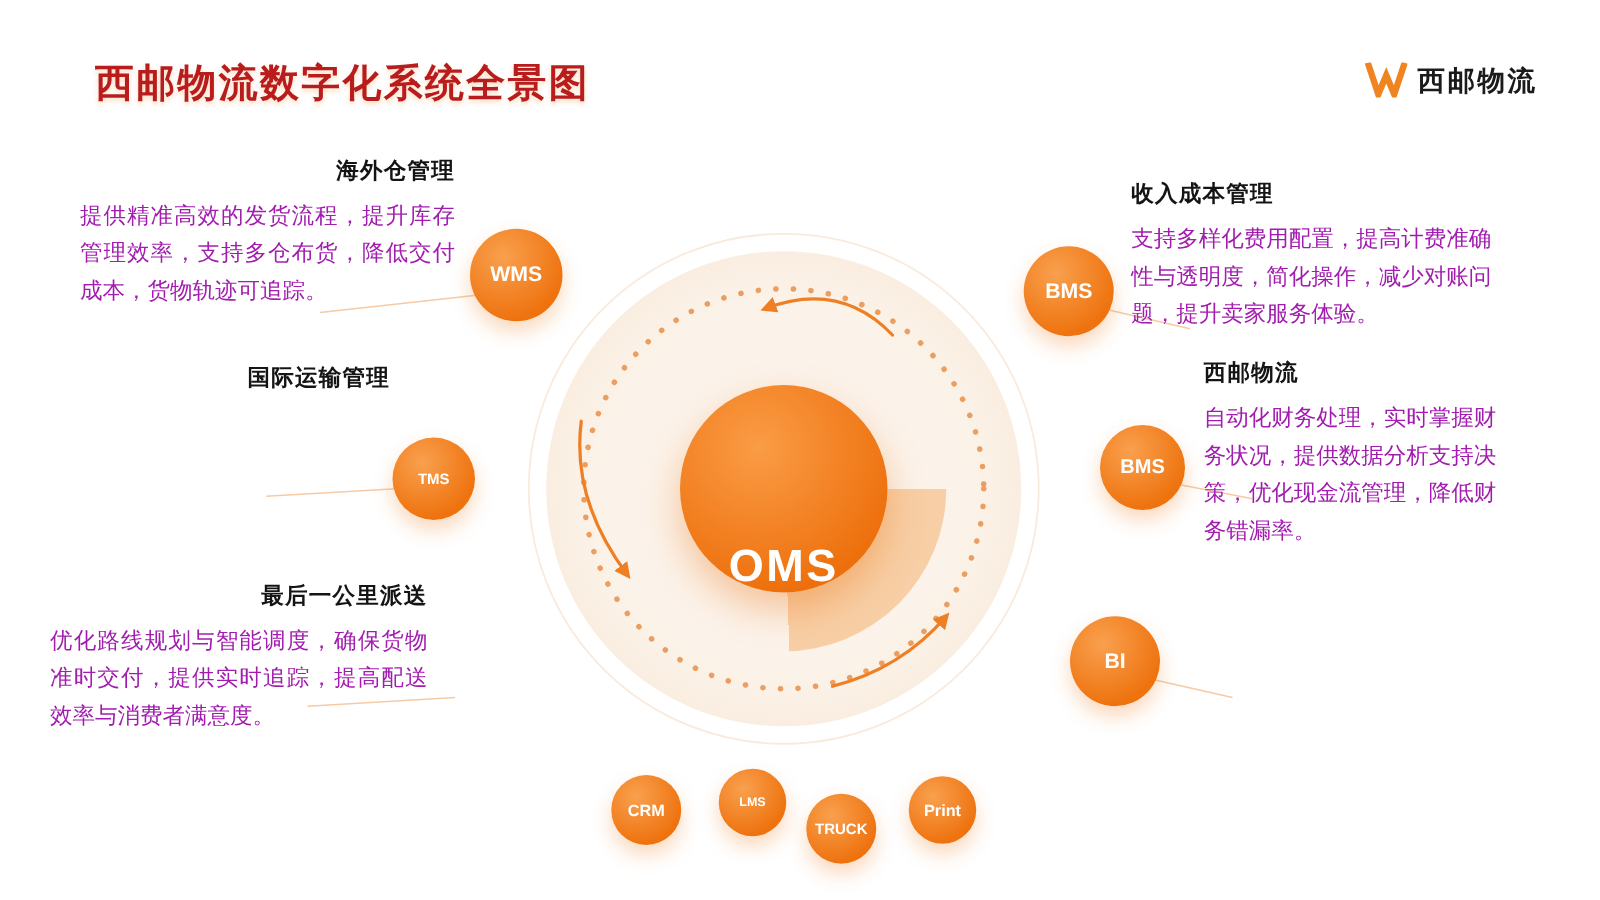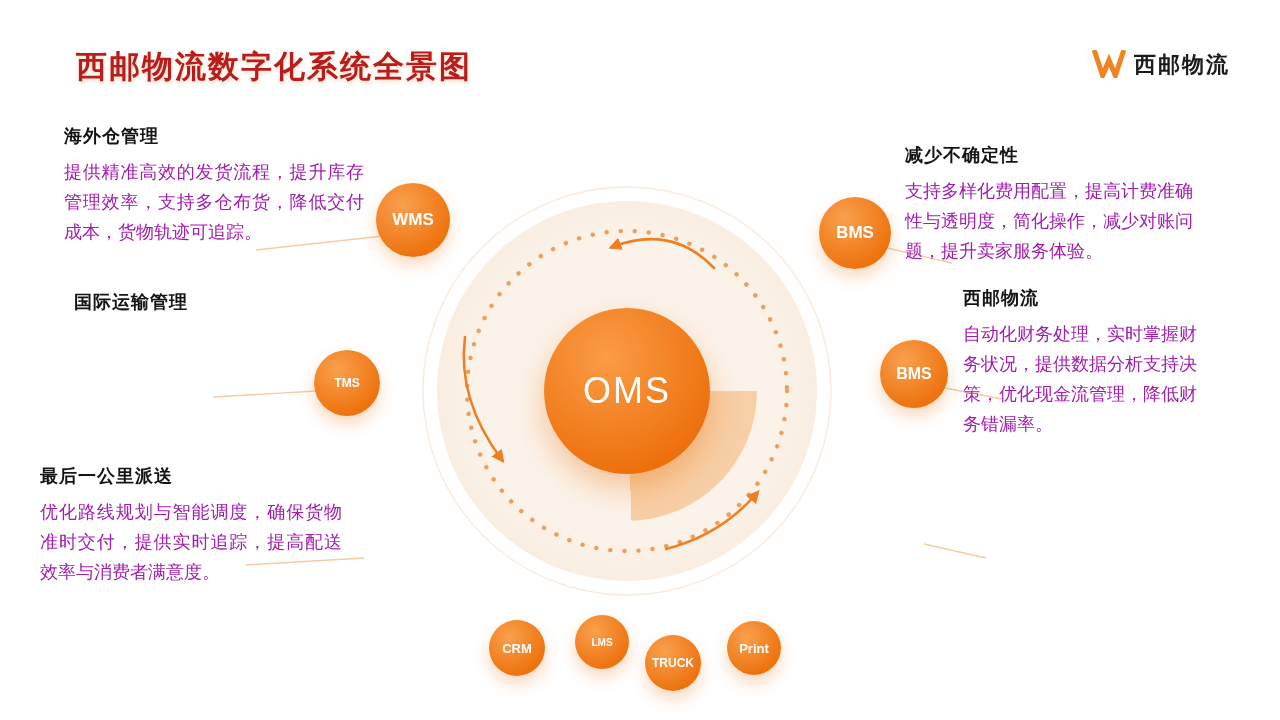--- a/index.html
+++ b/index.html
@@ -25,21 +25,21 @@
   .tick{stroke:#f0ae74;stroke-width:1.3;opacity:.65}
 
   .title{position:absolute;left:76px;top:46px;font-size:31px;font-weight:bold;color:#b91c1c;
          letter-spacing:2px;z-index:4;text-shadow:0 2px 4px rgba(240,130,30,.28)}
   .logo{position:absolute;right:50px;top:50px;display:flex;align-items:flex-start;gap:8px;z-index:4}
   .logo .brand{font-size:22px;font-weight:bold;color:#1b1b1b;letter-spacing:2px}
 
   .info{position:absolute;z-index:4}
   .info h2{font-size:18px;font-weight:bold;color:#141414;margin-bottom:9px;letter-spacing:1px}
   .info p{font-size:18px;color:#a21caf;line-height:30px;text-align:justify}
-  .align-center h2{text-align:left}
+  .align-center h2{text-align:right}
   .sec-ow{left:64px;top:124px;width:300px}
   .sec-it{left:74px;top:290px;width:238px}
   .sec-lm{left:40px;top:464px;width:302px}
   .sec-rc{left:905px;top:143px;width:288px}
   .sec-fm{left:963px;top:286px;width:234px}
   .sec-dv{left:942px;top:450px;width:280px}
 
   .node{position:absolute;border-radius:50%;display:flex;align-items:center;justify-content:center;
         color:#fff;font-weight:bold;z-index:4;
         background:radial-gradient(circle at 36% 30%,#f9a04e 0%,#ee730f 72%);
@@ -49,22 +49,22 @@
   .n-dms{left:360px;top:514px;width:74px;height:74px;font-size:17px}
   .n-bms1{left:819px;top:197px;width:72px;height:72px;font-size:17px}
   .n-bms2{left:880px;top:340px;width:68px;height:68px;font-size:16px}
   .n-bi{left:856px;top:493px;width:72px;height:72px;font-size:17px}
   .n-crm{left:489px;top:620px;width:56px;height:56px;font-size:13px}
   .n-lms{left:575px;top:615px;width:54px;height:54px;font-size:10px}
   .n-truck{left:645px;top:635px;width:56px;height:56px;font-size:12px}
   .n-print{left:727px;top:621px;width:54px;height:54px;font-size:13px}
 
   .oms{position:absolute;left:544px;top:308px;width:166px;height:166px;border-radius:50%;
-       display:flex;align-items:center;justify-content:center;z-index:5;color:#fff;
-       font-size:36px;font-weight:normal;letter-spacing:2px;
+       display:flex;align-items:flex-end;justify-content:center;z-index:5;color:#fff;
+       font-size:36px;font-weight:bold;letter-spacing:2px;
        background:radial-gradient(circle at 38% 30%,#fa9c46 0%,#ed6e0a 78%);
        box-shadow:0 14px 30px rgba(236,110,10,.35)}
 </style>
 </head>
 <body>
 
 <div class="canvas">
 
   <div class="bgc bg1"></div>
   <div class="bgc bg2"></div>
@@ -107,41 +107,44 @@
   <section class="info align-center sec-it">
     <h2>国际运输管理</h2>
   </section>
 
   <section class="info align-center sec-lm">
     <h2>最后一公里派送</h2>
     <p>优化路线规划与智能调度，确保货物准时交付，提供实时追踪，提高配送效率与消费者满意度。</p>
   </section>
 
   <section class="info sec-rc">
-    <h2>减少不确定性</h2>
+    <h2>收入成本管理</h2>
     <p>支持多样化费用配置，提高计费准确性与透明度，简化操作，减少对账问题，提升卖家服务体验。</p>
   </section>
 
   <section class="info sec-fm">
     <h2>西邮物流</h2>
     <p>自动化财务处理，实时掌握财务状况，提供数据分析支持决策，优化现金流管理，降低财务错漏率。</p>
   </section>
 
 
   <div class="node n-wms">
       <span>WMS</span>
     </div>
   <div class="node n-tms">
       <span>TMS</span>
     </div>
   <div class="node n-bms1">
       <span>BMS</span>
     </div>
   <div class="node n-bms2">
       <span>BMS</span>
+    </div>
+  <div class="node n-bi">
+      <span>BI</span>
     </div>
 
   <div class="node n-crm">
       <span>CRM</span>
     </div>
   <div class="node n-lms">
       <span>LMS</span>
     </div>
   <div class="node n-truck">
       <span>TRUCK</span>

